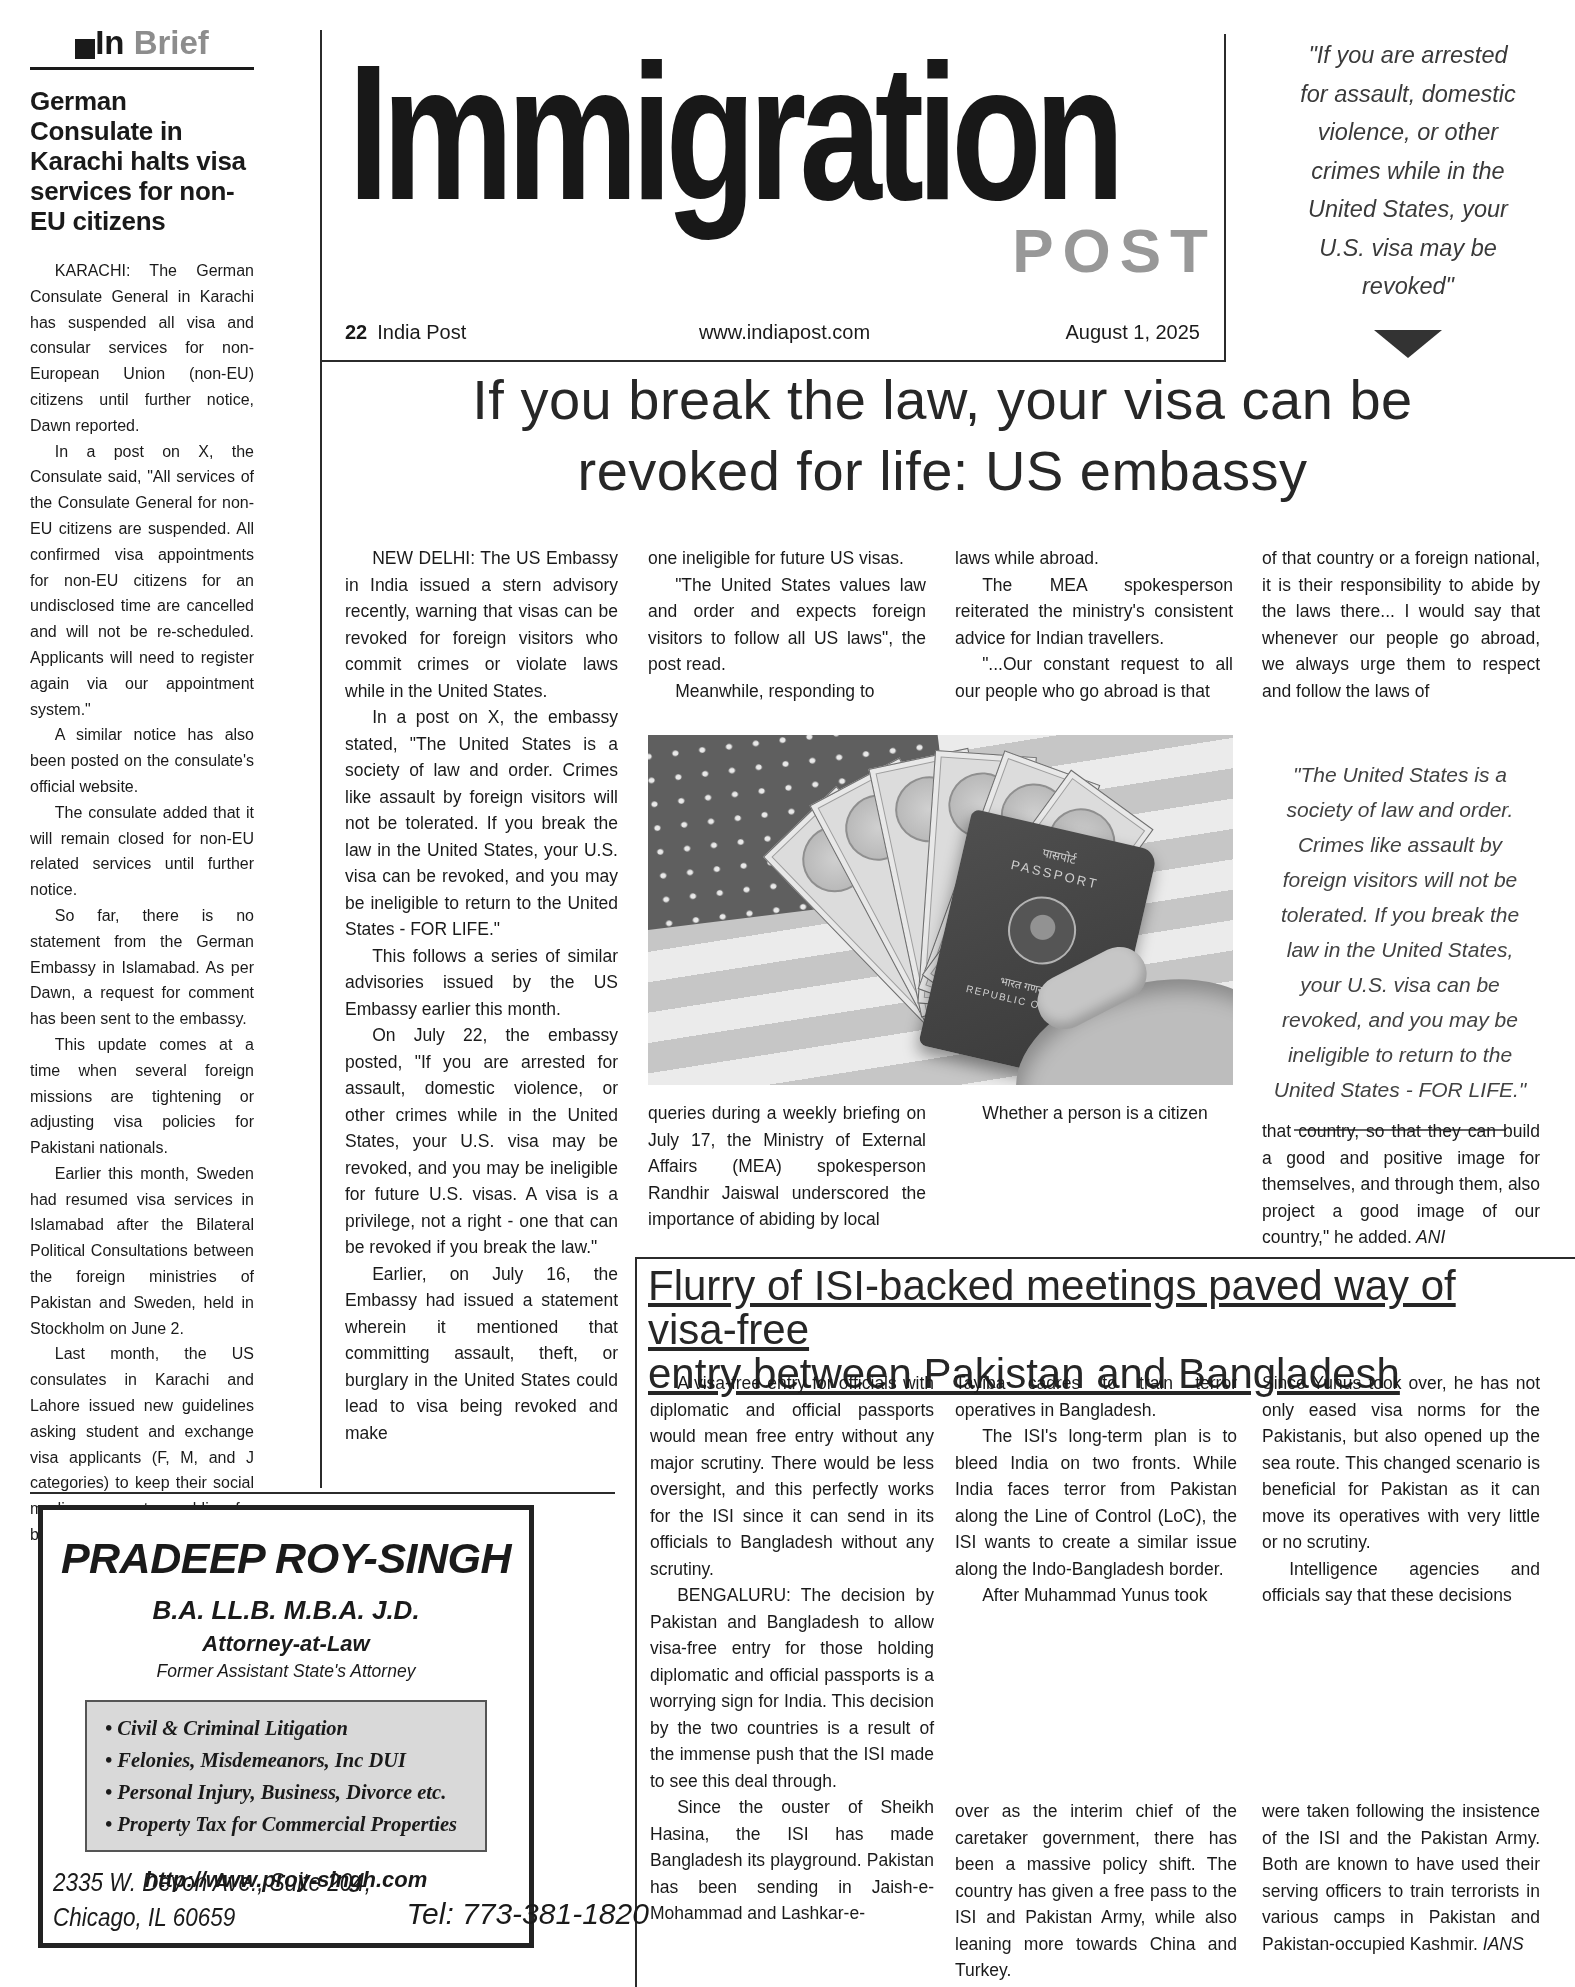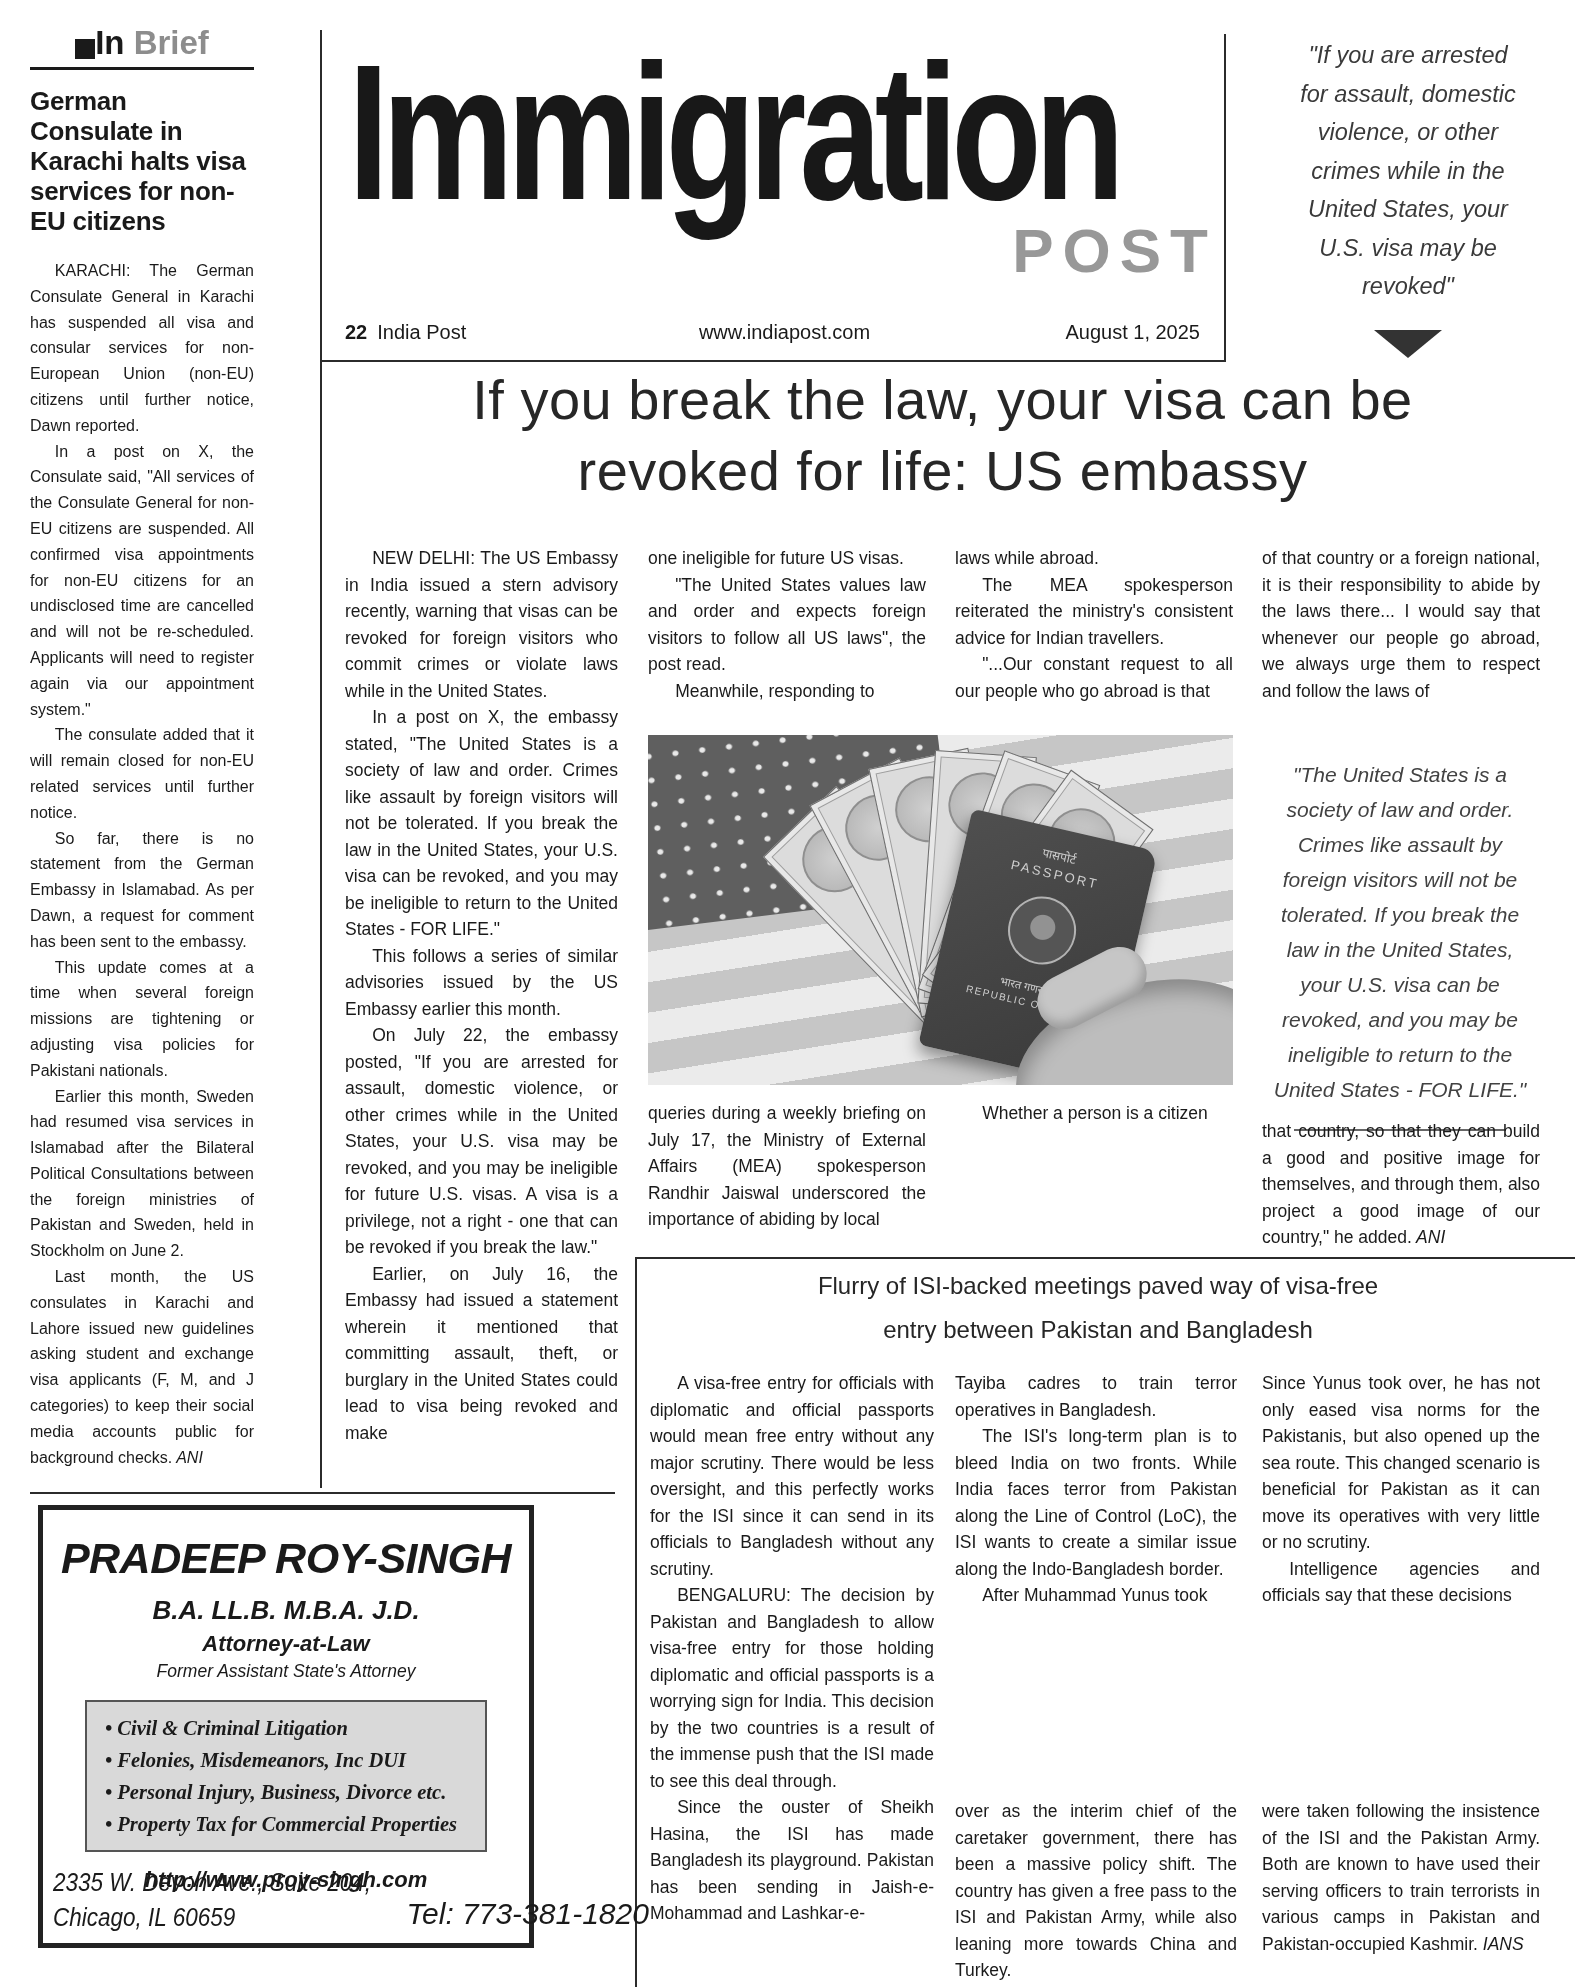--- a/index.html
+++ b/index.html
@@ -70,22 +70,22 @@
   .pp-emblem{width:64px;height:64px;margin:16px auto 0;border-radius:50%;border:2px solid #b3b3b3;
              background:radial-gradient(circle at 50% 45%, #929292 0 12px, #55555a 13px 30px);}
   .pp-hindi-bot{font-size:11px;margin-top:16px;}
   .pp-republic{font-size:10px;letter-spacing:1.5px;margin-top:3px;}
   .hand-palm{position:absolute;left:368px;top:248px;width:270px;height:180px;background:#bdbdbd;
              border-radius:45% 55% 40% 60%;transform:rotate(-18deg);
              box-shadow:inset 0 12px 20px rgba(0,0,0,0.28);}
   .hand-thumb{position:absolute;left:386px;top:226px;width:116px;height:54px;background:#c6c6c6;
               border-radius:28px;transform:rotate(-27deg);box-shadow:inset 0 -7px 11px rgba(0,0,0,0.22);}
   
-  .sa-head{position:absolute;left:648px;top:1264px;width:900px;text-align:center;font-size:24px;
-           line-height:44px;font-weight:400;color:#262626;}
+  .sa-head{position:absolute;left:648px;top:1264px;width:900px;font-size:42px;
+           line-height:44px;font-weight:400;color:#262626;text-decoration:underline;}
   #saA{left:650px;top:1370px;width:284px;}
   #saBt{left:955px;top:1370px;width:282px;}
   #saCt{left:1262px;top:1370px;width:278px;}
   #saBb{left:955px;top:1798px;width:282px;}
   #saCb{left:1262px;top:1798px;width:278px;}
   .cq{position:absolute;left:955px;top:1618px;width:585px;text-align:center;font-style:italic;
       font-size:24px;line-height:38px;color:#3a3a3a;white-space:pre-line;}
   .cq-rule{width:500px;border-top:2px solid #555;margin:16px auto 0;}
   
   .ad{position:absolute;left:38px;top:1505px;width:496px;height:443px;border:5px solid #222;
@@ -118,20 +118,21 @@
 
   <div class="inbrief">
     <div class="inbrief-header">
       <span class="inbrief-square"></span>
       <span class="inbrief-title"><span class="word-in">In</span> <span class="word-brief">Brief</span></span>
     </div>
     <div class="inbrief-headline">German Consulate in Karachi halts visa services for non-EU citizens</div>
     <div class="inbrief-body">
         <p class="para">KARACHI: The German Consulate General in Karachi has suspended all visa and consular services for non-European Union (non-EU) citizens until further notice, Dawn reported.</p>
         <p class="para">In a post on X, the Consulate said, "All services of the Consulate General for non-EU citizens are suspended. All confirmed visa appointments for non-EU citizens for an undisclosed time are cancelled and will not be re-scheduled. Applicants will need to register again via our appointment system."</p>
+        <p class="para">A similar notice has also been posted on the consulate's official website.</p>
         <p class="para">The consulate added that it will remain closed for non-EU related services until further notice.</p>
         <p class="para">So far, there is no statement from the German Embassy in Islamabad. As per Dawn, a request for comment has been sent to the embassy.</p>
         <p class="para">This update comes at a time when several foreign missions are tightening or adjusting visa policies for Pakistani nationals.</p>
         <p class="para">Earlier this month, Sweden had resumed visa services in Islamabad after the Bilateral Political Consultations between the foreign ministries of Pakistan and Sweden, held in Stockholm on June 2.</p>
         <p class="para">Last month, the US consulates in Karachi and Lahore issued new guidelines asking student and exchange visa applicants (F, M, and J categories) to keep their social media accounts public for background checks.<i> ANI</i></p>
       </div>
   </div>
 
   <div class="masthead-title">Immigration</div>
   <div class="masthead-post">POST</div>

